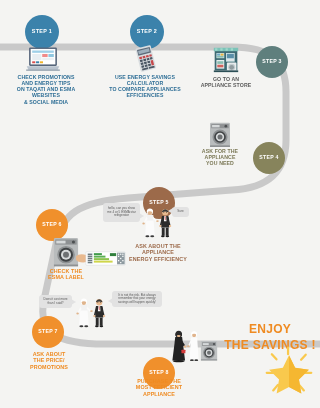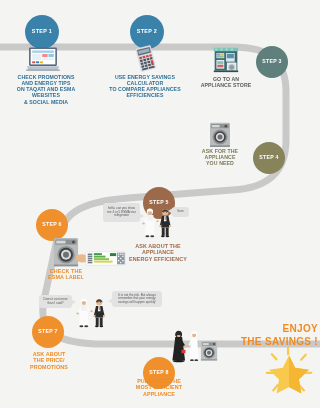--- a/index.html
+++ b/index.html
@@ -427,21 +427,21 @@
       </g>
 
       <rect x="12" y="24" width="4.4" height="4" rx="0.5" fill="#d33b3b"></rect>
     </svg>
   </div>
 
   <div class="caption" style="left:121px;top:378px;width:76px;font-size:5.4px;color:#ef8b22;">PURCHASE THE
 MOST EFFICIENT
 APPLIANCE</div>
 
-  <div class="enjoy" style="left:222px;top:322px;width:96px;font-size:10px;color:#ef8b22;text-align:right;">ENJOY
+  <div class="enjoy" style="left:222px;top:322px;width:96px;font-size:12px;color:#ef8b22;">ENJOY
 THE SAVINGS !</div>
 
   <div class="illus" style="left:263px;top:344px;width:52px;height:52px;">
     <svg viewBox="0 0 56 56" width="52" height="52">
       <g stroke="#f9c94d" stroke-width="2.4" stroke-linecap="round">
         <line x1="27" y1="11" x2="27" y2="4"></line>
         <line x1="14.5" y1="16.5" x2="9.5" y2="11"></line>
         <line x1="41" y1="17" x2="46" y2="11.5"></line>
         <line x1="11" y1="31" x2="4" y2="31"></line>
         <line x1="45" y1="31" x2="52" y2="31"></line>

